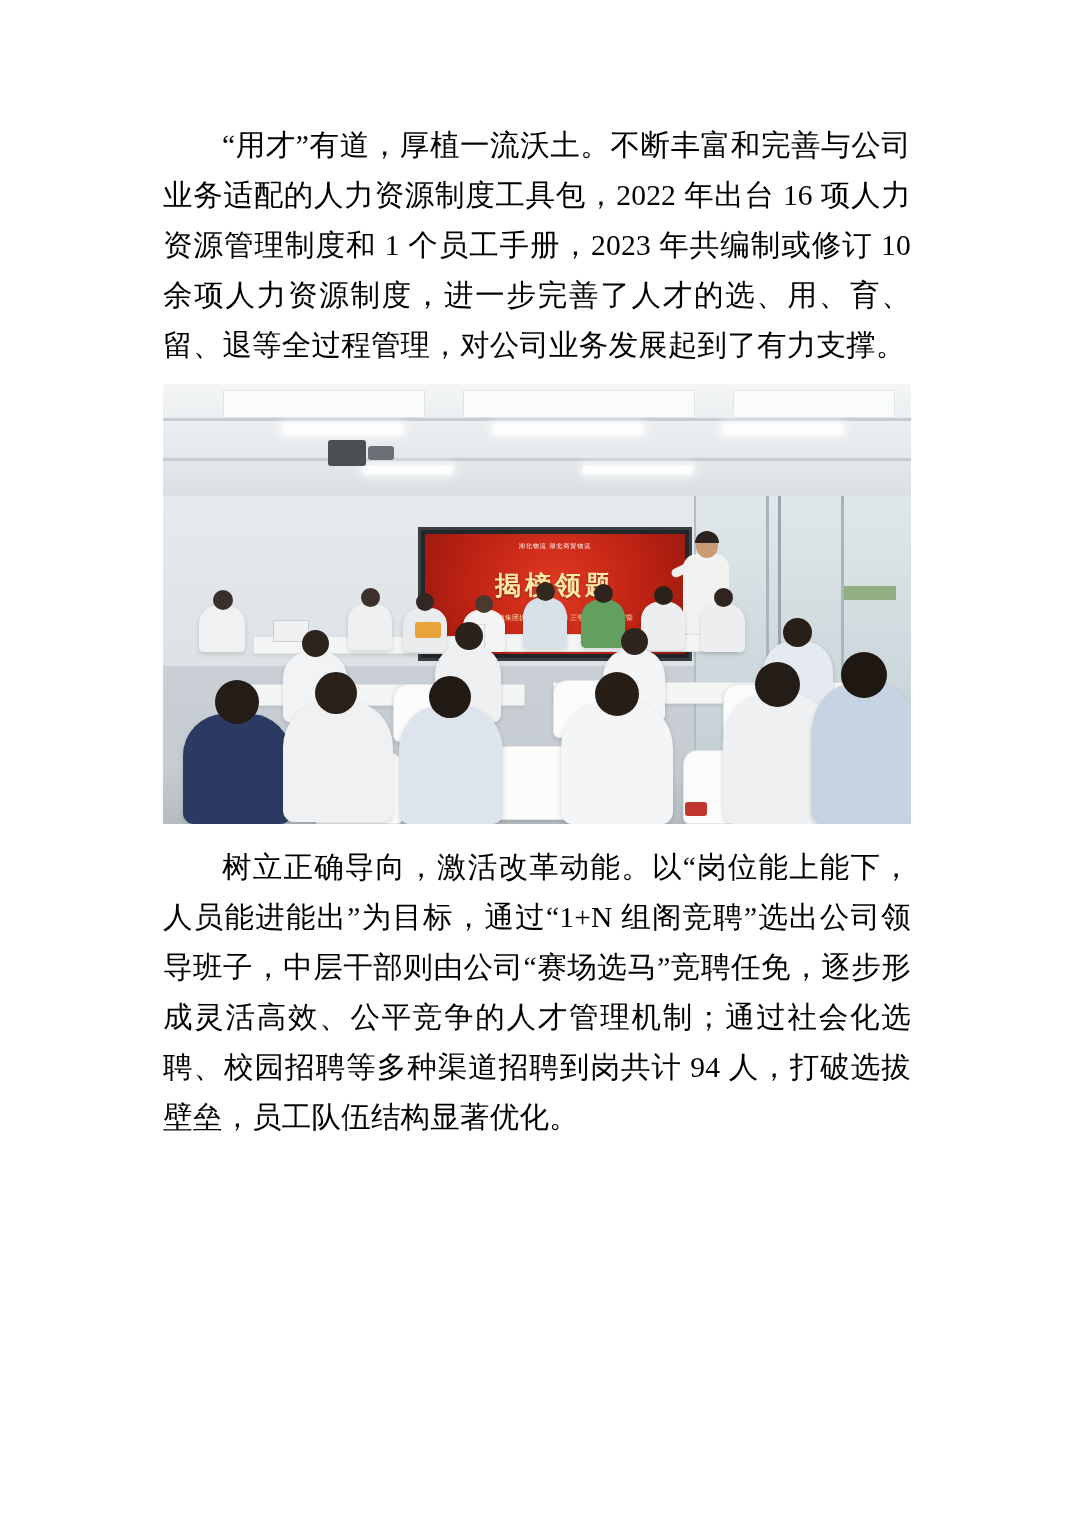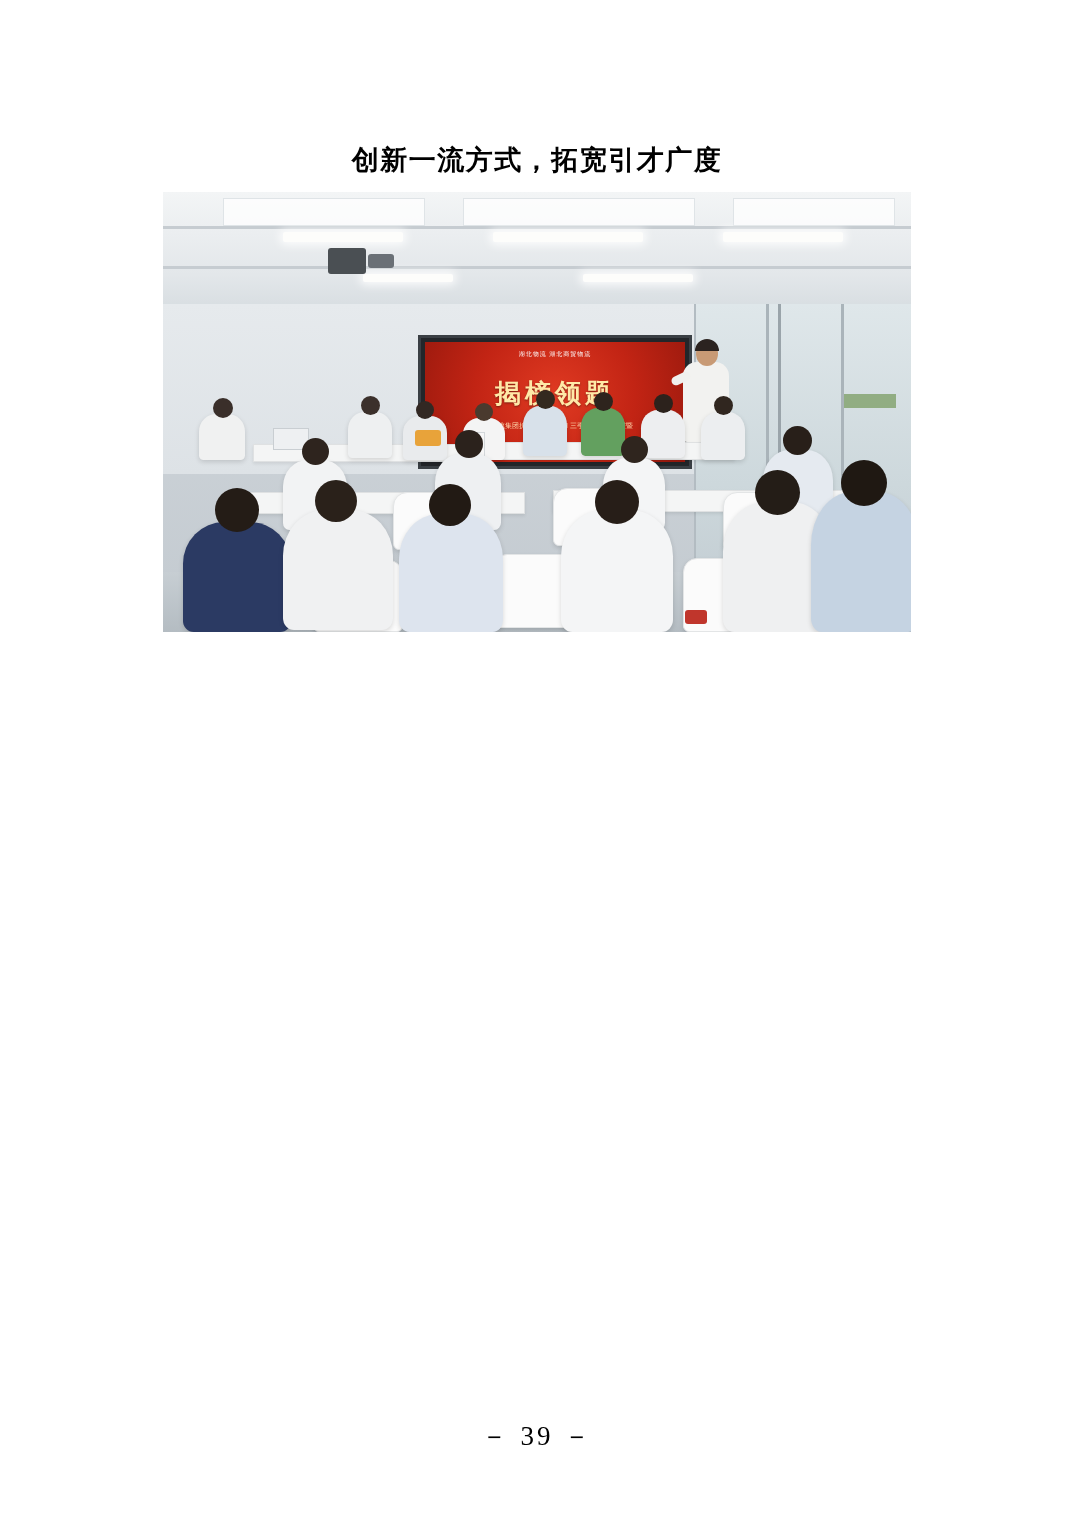--- a/index.html
+++ b/index.html
@@ -162,23 +162,23 @@
     font-family: "Liberation Serif", serif;
   }
 </style>
 </head>
 <body>
 
 <div class="page">
 
   <div class="content">
 
-
-
-    <div class="section-heading">创新一流方式，拓宽引才广度</div>
+    <p class="body-par">“用才”有道，厚植一流沃土。不断丰富和完善与公司业务适配的人力资源制度工具包，2022 年出台 16 项人力资源管理制度和 1 个员工手册，2023 年共编制或修订 10 余项人力资源制度，进一步完善了人才的选、用、育、留、退等全过程管理，对公司业务发展起到了有力支撑。</p>
+
+
 
     <div class="photo-wrap">
       <div class="photo">
 
         <div class="ceiling"></div>
         <div class="ceil-line" style="top:34px"></div>
         <div class="ceil-line" style="top:74px"></div>
         <div class="ceil-panel" style="left:60px;top:6px;width:200px;height:26px"></div>
         <div class="ceil-panel" style="left:300px;top:6px;width:230px;height:26px"></div>
         <div class="ceil-panel" style="left:570px;top:6px;width:160px;height:26px"></div>
@@ -286,18 +286,18 @@
         <div class="head" style="left:592px;top:278px;width:45px;height:45px;background:#241d17"></div>
 
         <div class="person" style="left:648px;top:300px;width:108px;height:140px;background:#c5d3e2"></div>
         <div class="head" style="left:678px;top:268px;width:46px;height:46px;background:#1f1812"></div>
 
         <div style="position:absolute;left:522px;top:418px;width:22px;height:14px;background:#c0362c;border-radius:3px"></div>
 
       </div>
     </div>
 
+    <p class="body-par">树立正确导向，激活改革动能。以“岗位能上能下，人员能进能出”为目标，通过“1+N 组阁竞聘”选出公司领导班子，中层干部则由公司“赛场选马”竞聘任免，逐步形成灵活高效、公平竞争的人才管理机制；通过社会化选聘、校园招聘等多种渠道招聘到岗共计 94 人，打破选拔壁垒，员工队伍结构显著优化。</p>
 
   </div>
 
-  <div class="pagenum">－ 39 －</div>
 
 </div>
 
 </body></html>

